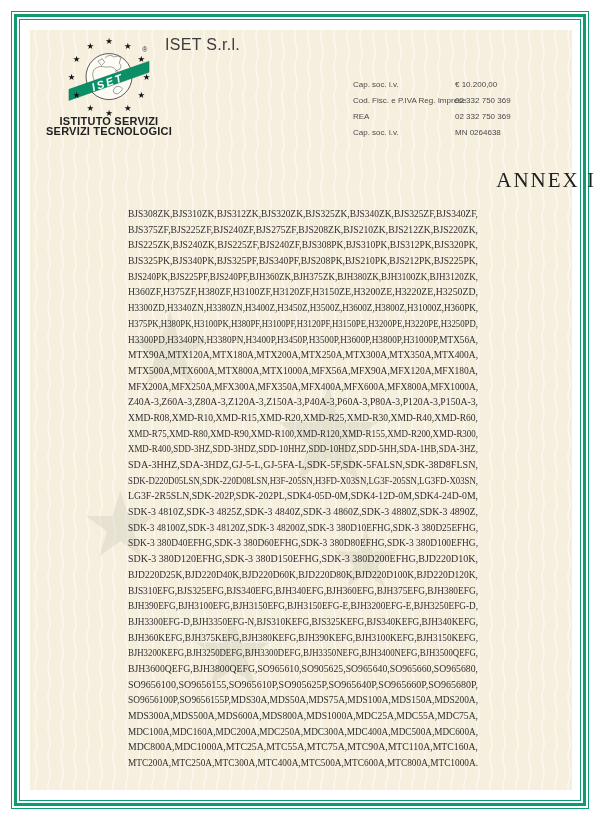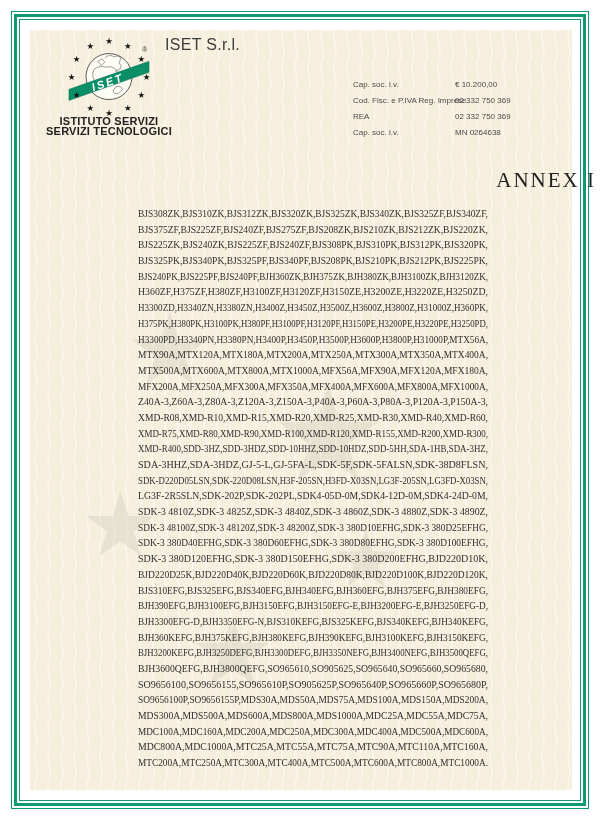--- a/index.html
+++ b/index.html
@@ -41,21 +41,21 @@
   .email { text-decoration:underline; color:#4a4a4a; margin-left:9px; }
   .info { position:absolute; left:323px; top:49px; width:214px; font-size:8px; color:#4a4a4a; }
   .info .row { height:16px; line-height:12px; display:flex; white-space:nowrap; }
   .info .lbl { width:102px; flex:0 0 102px; }
 
   
   .annex-title {
     position:absolute; left:0; top:138px; width:100%; text-align:right;
     font-family:"Liberation Serif", serif; font-size:21px; letter-spacing:2px; color:#1f1f1f;margin-left:24px;
   }
-  .codes { position:absolute; left:108px; top:176px; width:350px; }
+  .codes { position:absolute; left:98px; top:176px; width:350px; }
   .codes svg { display:block; width:350px; height:15.7px; overflow:visible; }
   .codes text {
     font-family:"Liberation Serif", serif; font-size:9.4px; fill:#2e2e2e;
   }
 </style>
 </head>
 <body>
 
 <div class="frame1">
   <div class="frame2">

